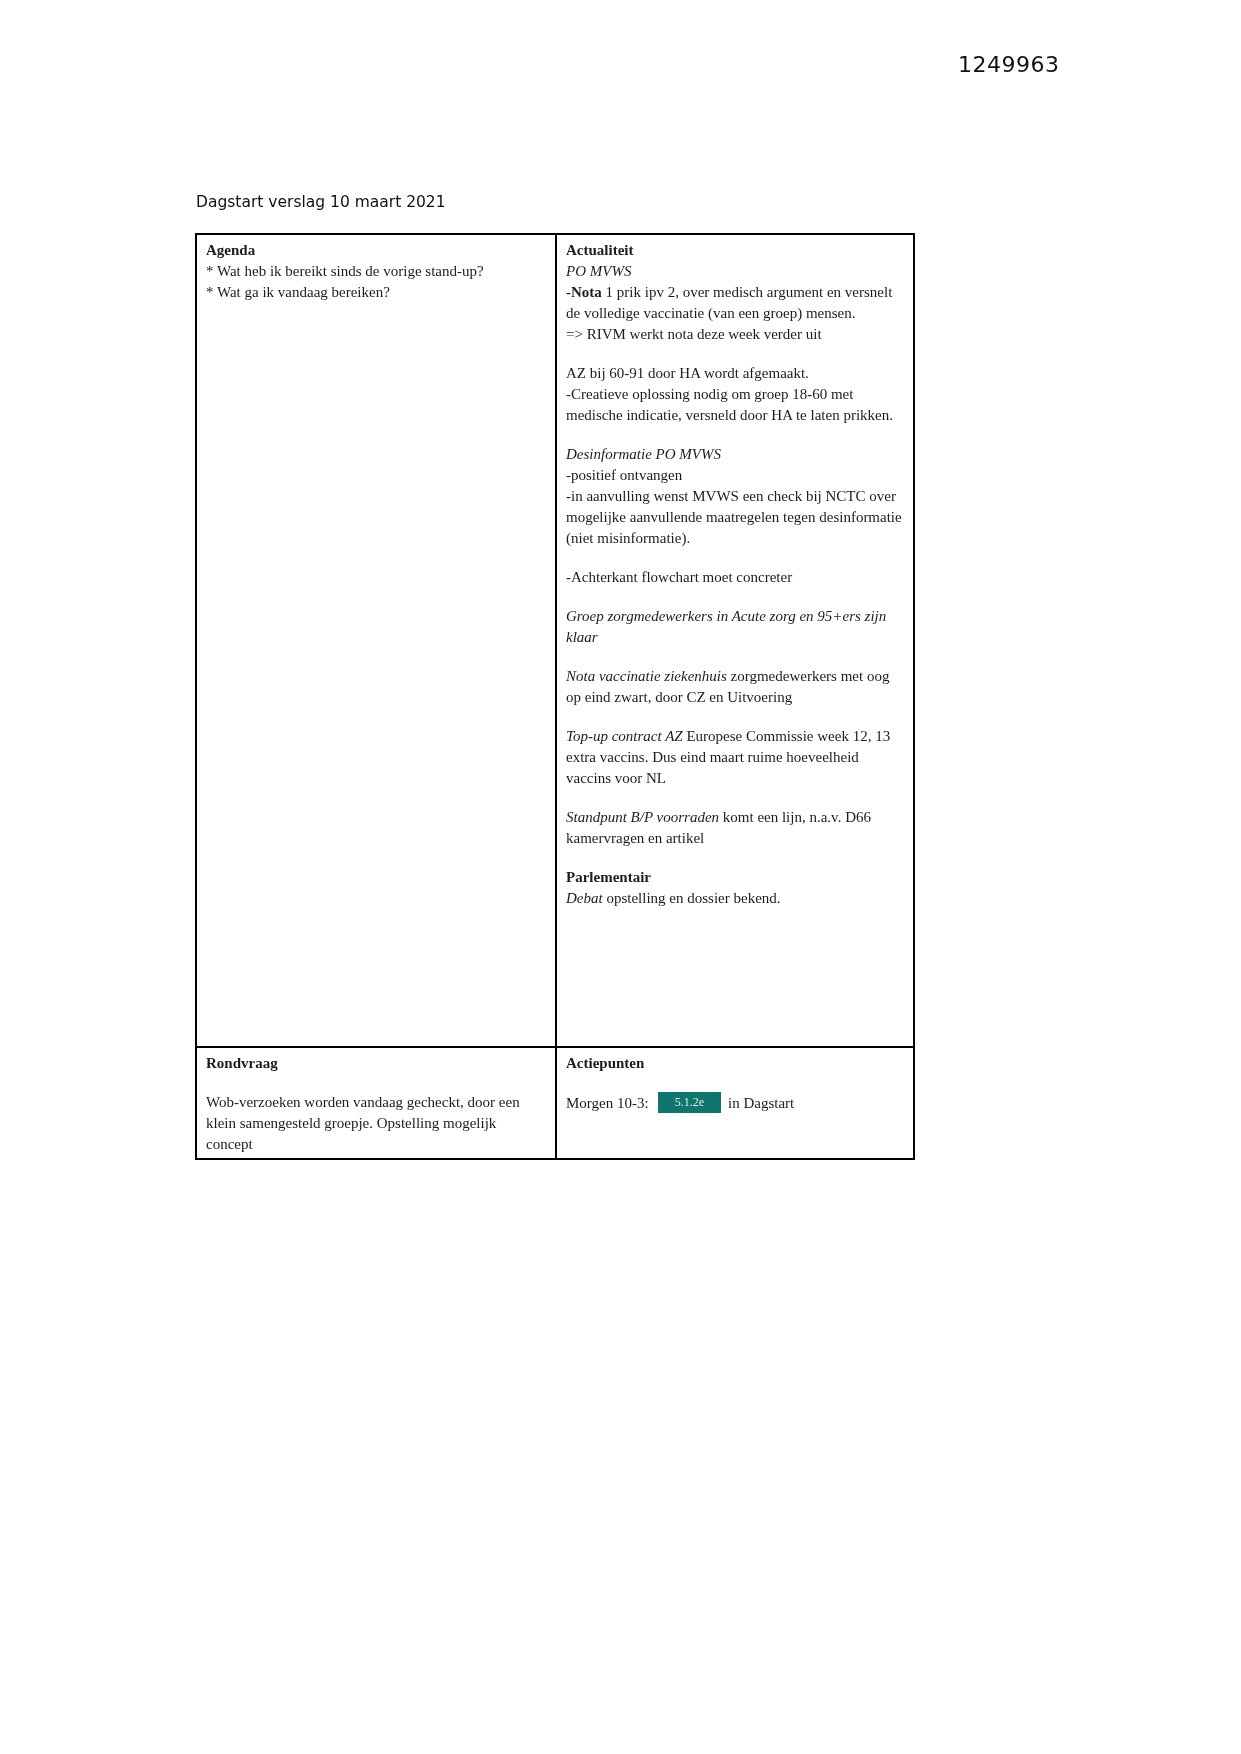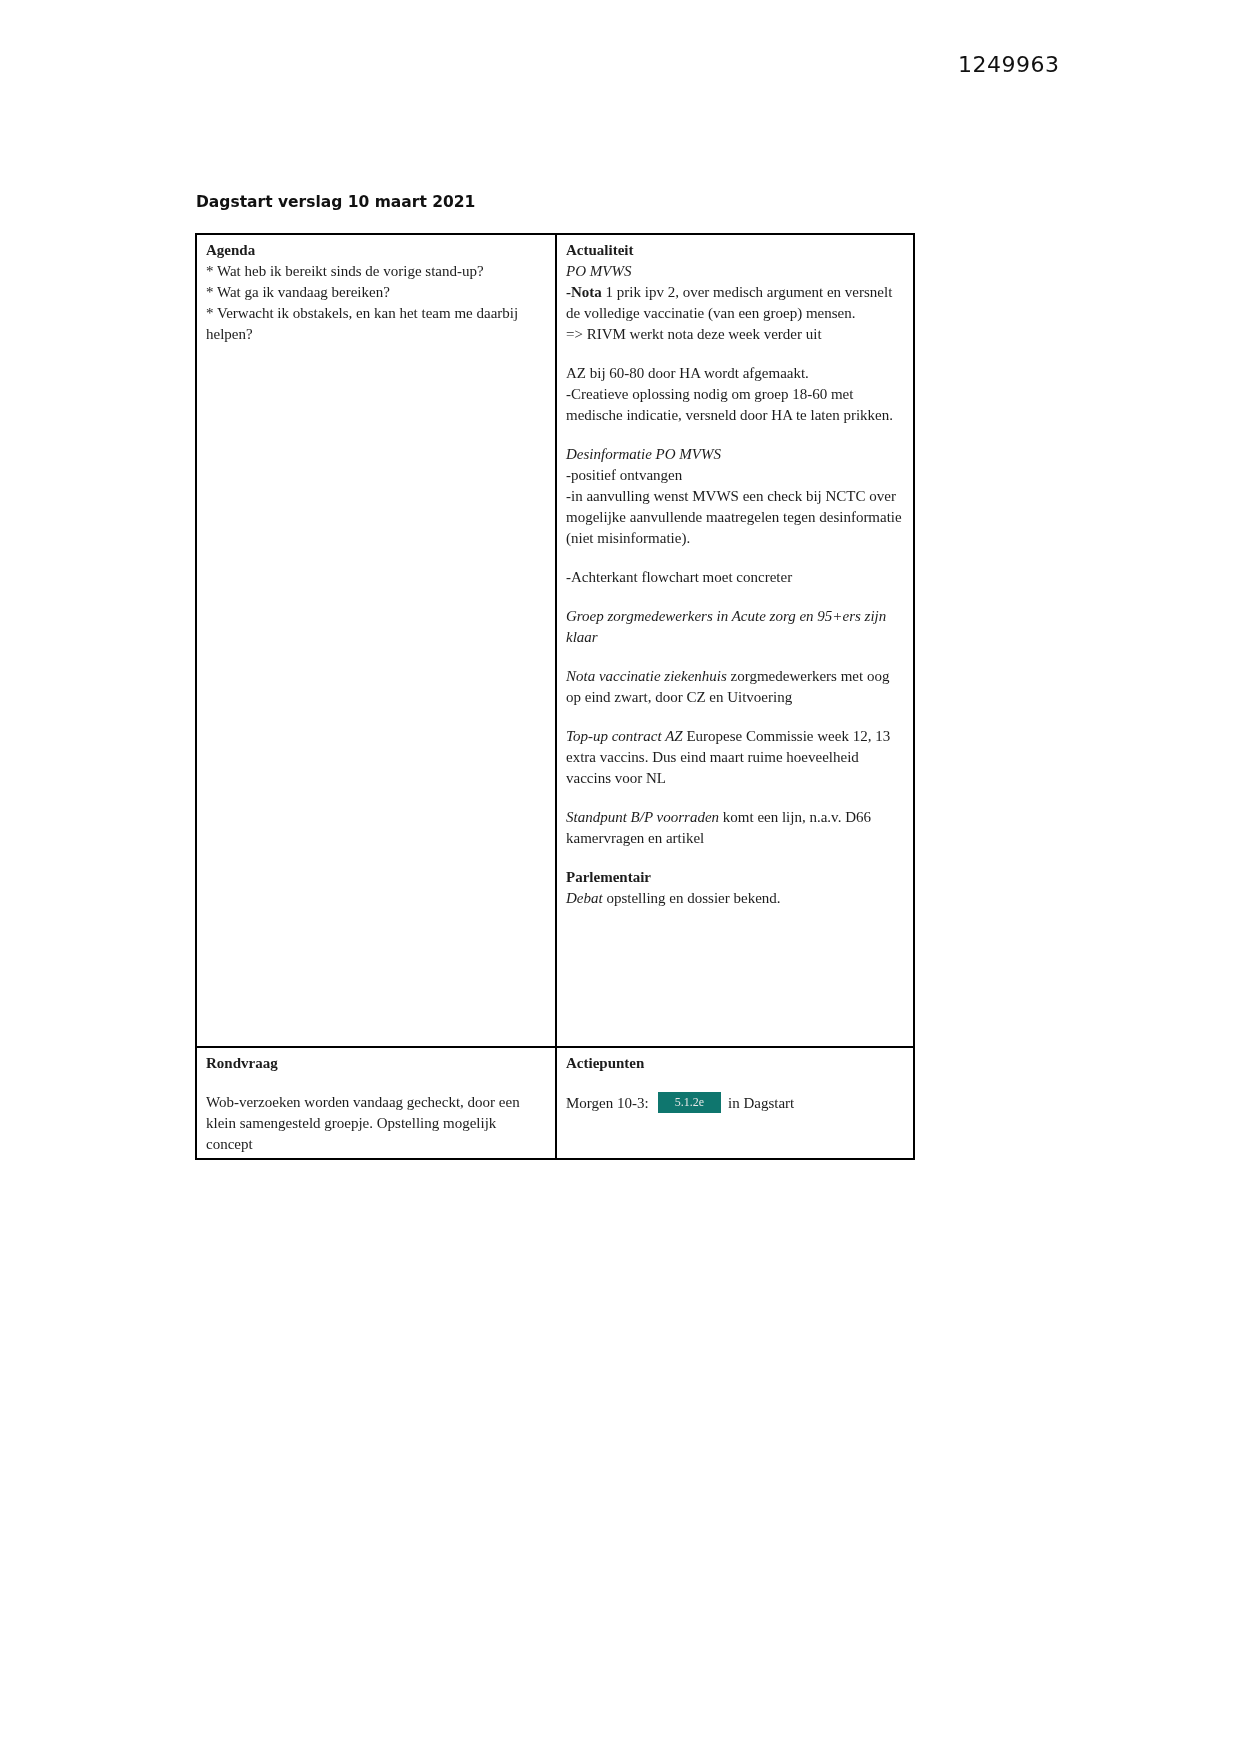--- a/index.html
+++ b/index.html
@@ -12,21 +12,21 @@
   }
   .sheet { position: relative; width: 1241px; height: 1754px; overflow: hidden; }
 
   .doc-number {
     position: absolute; top: 52px; left: 958px;
     font-size: 22px; letter-spacing: 0.5px; color: #111;
   }
 
   .title {
     position: absolute; top: 193px; left: 196px;
-    font-size: 15.5px; font-weight: bold; color: #111;
+    font-size: 15.5px; font-weight: normal; color: #111;
   }
 
   .doc-table {
     position: absolute; top: 233px; left: 195px;
     width: 720px;
     border: 2px solid #000;
     display: grid;
     grid-template-columns: 360px 1fr;
     grid-template-rows: 813px 110px;
     background: #fff;
@@ -67,32 +67,31 @@
   <div class="doc-number">1249963</div>
 
   <div class="title">Dagstart verslag 10 maart 2021</div>
 
   <div class="doc-table">
 
     <div class="cell c1 r1">
       <p class="cell-header">Agenda</p>
       <p>* Wat heb ik bereikt sinds de vorige stand-up?</p>
       <p>* Wat ga ik vandaag bereiken?</p>
-      <p>* Verwacht ik obstakels, en kan het team me daarbij helpen?</p>
     </div>
 
     <div class="cell r1">
       <p class="cell-header">Actualiteit</p>
       <p class="it">PO MVWS</p>
       <p><span class="b">-Nota</span><span> 1 prik ipv 2, over medisch argument en versnelt de volledige vaccinatie (van een groep) mensen.</span></p>
       <p>=&gt; RIVM werkt nota deze week verder uit</p>
 
       <div class="blank"></div>
 
-      <p>AZ bij 60-80 door HA wordt afgemaakt.</p>
+      <p>AZ bij 60-91 door HA wordt afgemaakt.</p>
       <p>-Creatieve oplossing nodig om groep 18-60 met medische indicatie, versneld door HA te laten prikken.</p>
 
       <div class="blank"></div>
 
       <p class="it">Desinformatie PO MVWS</p>
       <p>-positief ontvangen</p>
       <p>-in aanvulling wenst MVWS een check bij NCTC over mogelijke aanvullende maatregelen tegen desinformatie (niet misinformatie).</p>
 
       <div class="blank"></div>
 

